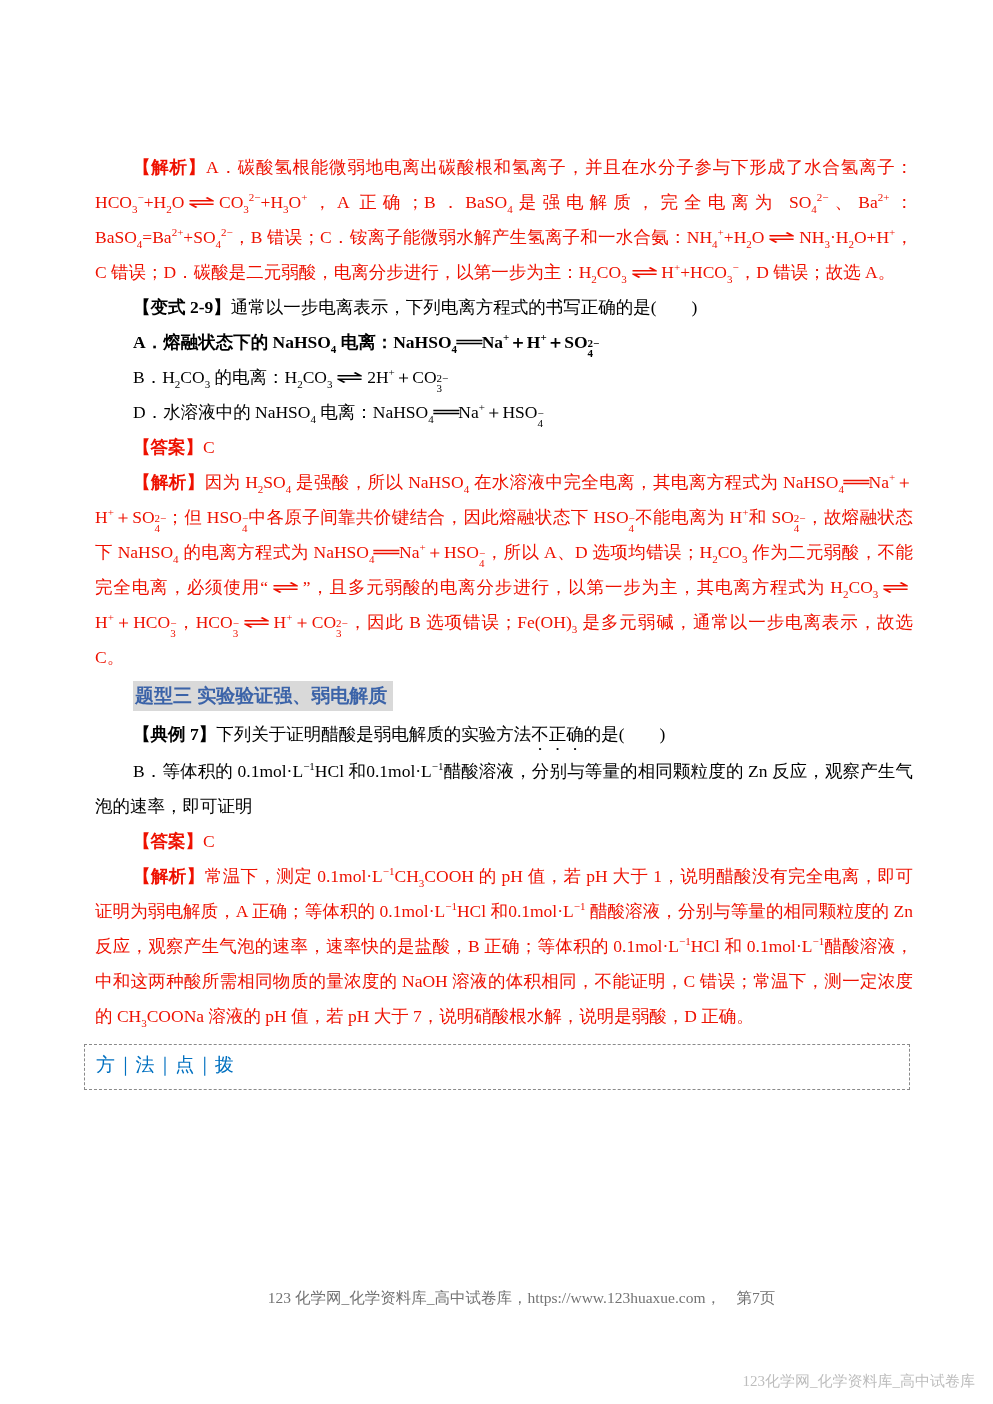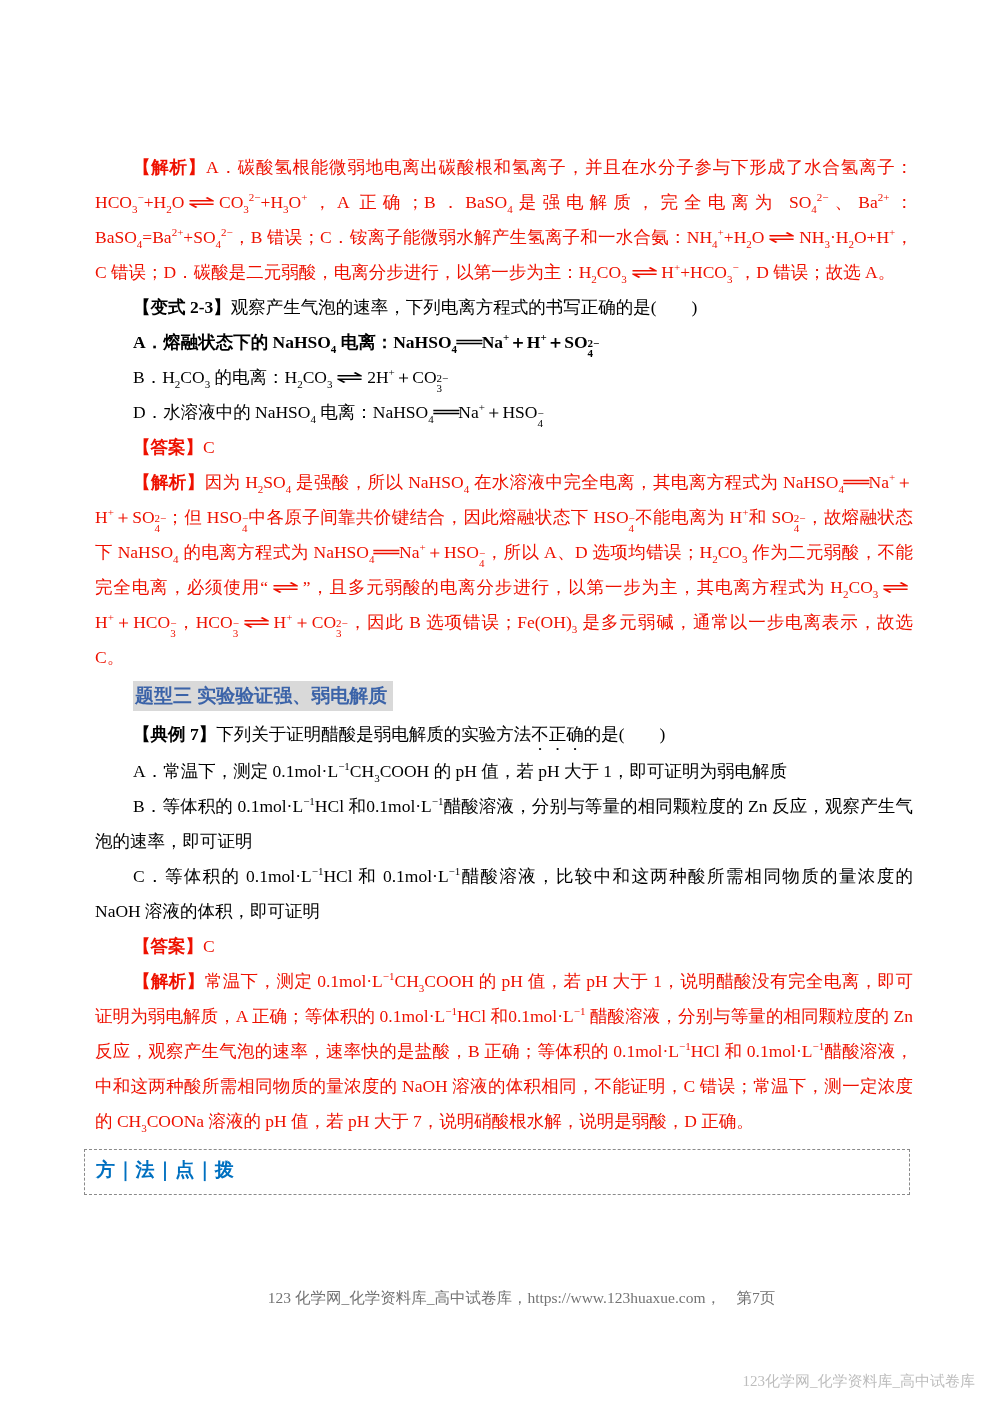--- a/index.html
+++ b/index.html
@@ -81,21 +81,21 @@
     margin-left:-11px;
     width:826px;
     height:46px;
     border:1px dashed var(--borderGray);
     box-sizing:border-box;
     padding:7px 0 0 11px;
   }
   .tiptext{
     color:var(--blueTip);
     font-family:"Liberation Sans","DejaVu Sans",sans-serif;
-    font-weight:bold;
+    font-weight:normal;
     font-size:19px;
     letter-spacing:1px;
   }
   .footer{
     position:absolute;
     left:0;top:1288px;
     width:993px;
     text-align:center;
     font-size:15.5px;
     color:#737373;
@@ -109,39 +109,37 @@
   }
 </style>
 </head>
 <body>
 
 <div class="page">
   <div class="content">
 
     <p class="t red"><b class="lbl">【解析】</b><span>A．碳酸氢根能微弱地电离出碳酸根和氢离子，并且在水分子参与下形成了水合氢离子：HCO<sub>3</sub><sup>−</sup>+H<sub>2</sub>O<span class="arr">⇌</span>CO<sub>3</sub><sup>2−</sup>+H<sub>3</sub>O<sup>+</sup>，A 正确；B．BaSO<sub>4</sub>是强电解质，完全电离为 SO<sub>4</sub><sup>2−</sup>、Ba<sup>2+</sup>：BaSO<sub>4</sub>=Ba<sup>2+</sup>+SO<sub>4</sub><sup>2−</sup>，B 错误；C．铵离子能微弱水解产生氢离子和一水合氨：NH<sub>4</sub><sup>+</sup>+H<sub>2</sub>O<span class="arr">⇌</span>NH<sub>3</sub>·H<sub>2</sub>O+H<sup>+</sup>，C 错误；D．碳酸是二元弱酸，电离分步进行，以第一步为主：H<sub>2</sub>CO<sub>3</sub><span class="arr">⇌</span>H<sup>+</sup>+HCO<sub>3</sub><sup>−</sup>，D 错误；故选 A。</span></p>
 
-    <p class="t mt6"><b class="lbl">【变式 2-3】</b><span>观察产生气泡的速率，下列电离方程式的书写正确的是(　　)</span></p>
+    <p class="t mt6"><b class="lbl">【变式 2-9】</b><span>通常以一步电离表示，下列电离方程式的书写正确的是(　　)</span></p>
 
     <p class="t mt8">A．熔融状态下的 NaHSO<sub>4</sub> 电离：NaHSO<sub>4</sub><span class="deq">═</span>Na<sup>+</sup>＋H<sup>+</sup>＋SO<span class="ion"><span>2−</span><span>4</span></span></p>
     <p class="t">B．H<sub>2</sub>CO<sub>3</sub> 的电离：H<sub>2</sub>CO<sub>3</sub><span class="arr">⇌</span>2H<sup>+</sup>＋CO<span class="ion"><span>2−</span><span>3</span></span></p>
     <p class="t">D．水溶液中的 NaHSO<sub>4</sub> 电离：NaHSO<sub>4</sub><span class="deq">═</span>Na<sup>+</sup>＋HSO<span class="ion"><span>−</span><span>4</span></span></p>
 
     <p class="t red"><b class="lbl">【答案】</b><span>C</span></p>
 
     <p class="t red"><b class="lbl">【解析】</b><span>因为 H<sub>2</sub>SO<sub>4</sub> 是强酸，所以 NaHSO<sub>4</sub> 在水溶液中完全电离，其电离方程式为 NaHSO<sub>4</sub><span class="deq">═</span>Na<sup>+</sup>＋H<sup>+</sup>＋SO<span class="ion"><span>2−</span><span>4</span></span>；但 HSO<span class="ion"><span>−</span><span>4</span></span>中各原子间靠共价键结合，因此熔融状态下 HSO<span class="ion"><span>−</span><span>4</span></span>不能电离为 H<sup>+</sup>和 SO<span class="ion"><span>2−</span><span>4</span></span>，故熔融状态下 NaHSO<sub>4</sub> 的电离方程式为 NaHSO<sub>4</sub><span class="deq">═</span>Na<sup>+</sup>＋HSO<span class="ion"><span>−</span><span>4</span></span>，所以 A、D 选项均错误；H<sub>2</sub>CO<sub>3</sub> 作为二元弱酸，不能完全电离，必须使用“<span class="arr">⇌</span>”，且多元弱酸的电离分步进行，以第一步为主，其电离方程式为 H<sub>2</sub>CO<sub>3</sub><span class="arr">⇌</span>H<sup>+</sup>＋HCO<span class="ion"><span>−</span><span>3</span></span>，HCO<span class="ion"><span>−</span><span>3</span></span><span class="arr">⇌</span>H<sup>+</sup>＋CO<span class="ion"><span>2−</span><span>3</span></span>，因此 B 选项错误；Fe(OH)<sub>3</sub> 是多元弱碱，通常以一步电离表示，故选 C。</span></p>
 
     <div>
       <span class="section-header">题型三 实验验证强、弱电解质</span>
     </div>
 
     <p class="t"><b class="lbl">【典例 7】</b><span>下列关于证明醋酸是弱电解质的实验方法<span class="emph">不正确</span>的是(　　)</span></p>
 
-    <p class="t mt6">A．常温下，测定 0.1mol·L<sup>−1</sup>CH<sub>3</sub>COOH 的 pH 值，若 pH 大于 1，即可证明为弱电解质</p>
     <p class="t">B．等体积的 0.1mol·L<sup>−1</sup>HCl 和0.1mol·L<sup>−1</sup>醋酸溶液，分别与等量的相同颗粒度的 Zn 反应，观察产生气泡的速率，即可证明</p>
-    <p class="t">C．等体积的 0.1mol·L<sup>−1</sup>HCl 和 0.1mol·L<sup>−1</sup>醋酸溶液，比较中和这两种酸所需相同物质的量浓度的 NaOH 溶液的体积，即可证明</p>
 
     <p class="t red"><b class="lbl">【答案】</b><span>C</span></p>
 
     <p class="t red"><b class="lbl">【解析】</b><span>常温下，测定 0.1mol·L<sup>−1</sup>CH<sub>3</sub>COOH 的 pH 值，若 pH 大于 1，说明醋酸没有完全电离，即可证明为弱电解质，A 正确；等体积的 0.1mol·L<sup>−1</sup>HCl 和0.1mol·L<sup>−1</sup> 醋酸溶液，分别与等量的相同颗粒度的 Zn 反应，观察产生气泡的速率，速率快的是盐酸，B 正确；等体积的 0.1mol·L<sup>−1</sup>HCl 和 0.1mol·L<sup>−1</sup>醋酸溶液，中和这两种酸所需相同物质的量浓度的 NaOH 溶液的体积相同，不能证明，C 错误；常温下，测一定浓度的 CH<sub>3</sub>COONa 溶液的 pH 值，若 pH 大于 7，说明硝酸根水解，说明是弱酸，D 正确。</span></p>
 
     <div class="tipbox">
       <span class="tiptext">方｜法｜点｜拨</span>
     </div>
 
   </div>

